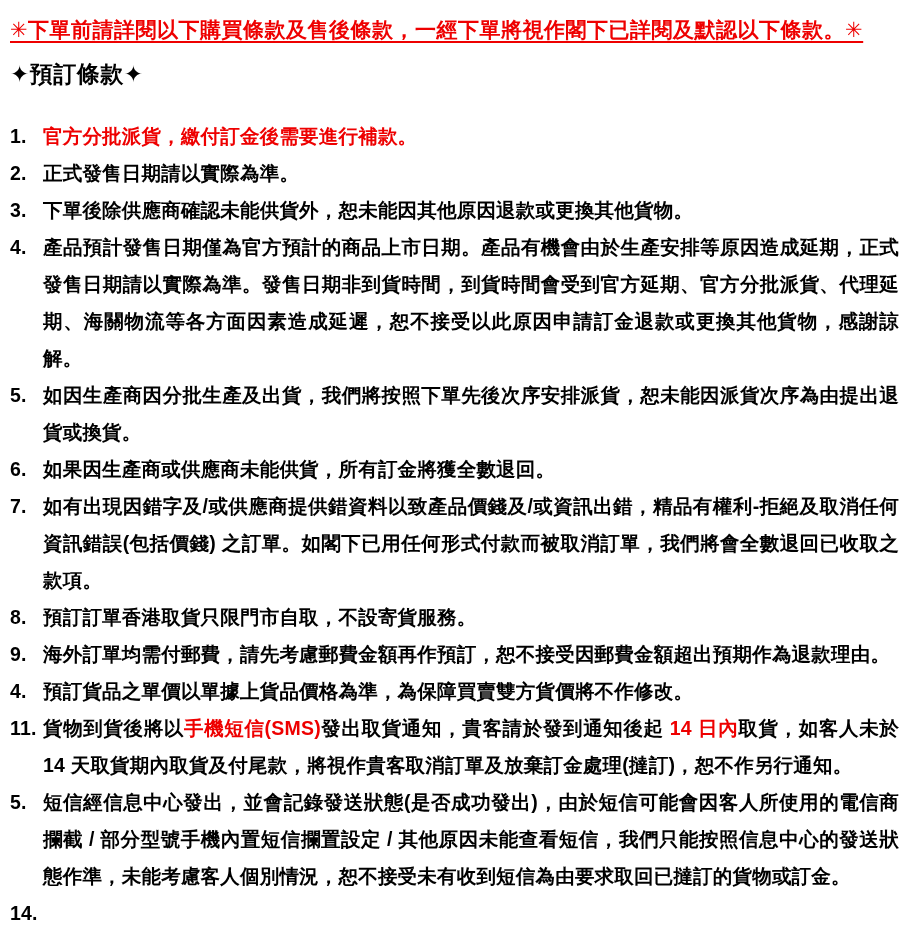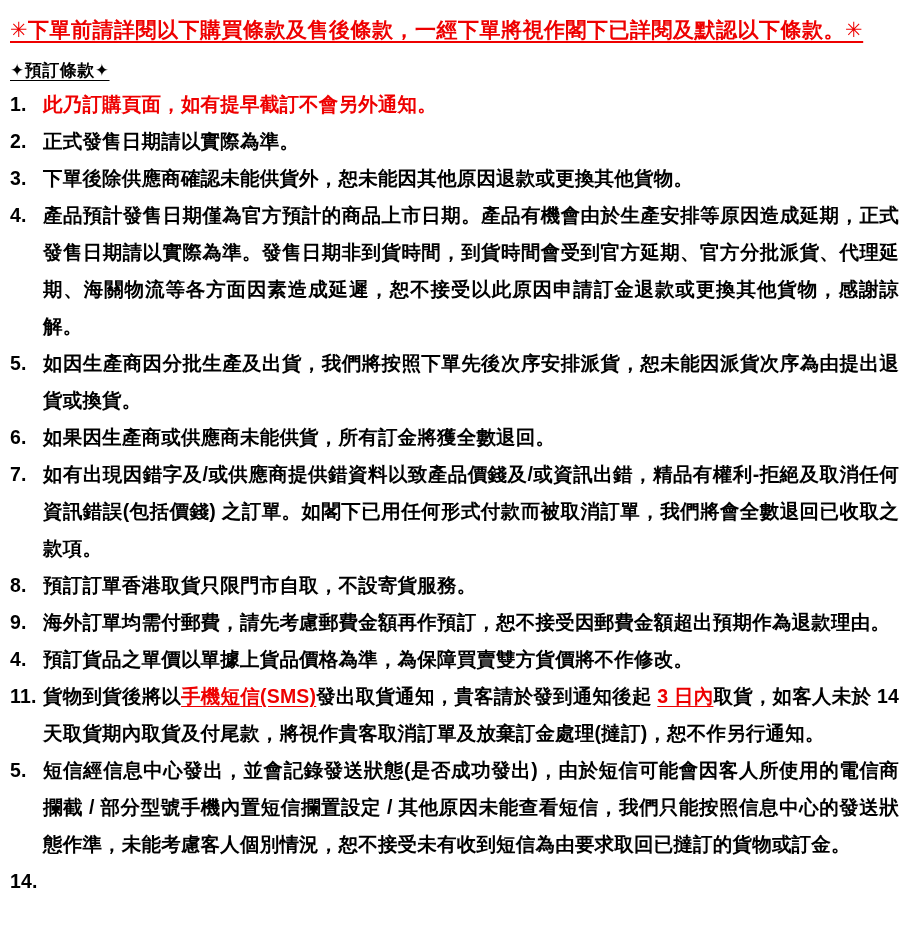--- a/index.html
+++ b/index.html
@@ -22,67 +22,65 @@
   .doc-title{
     color:var(--red);
     font-size:21px;
     line-height:1.35;
     text-decoration:underline;
     text-underline-offset:4px;
     margin:4px 0 16px 0;
     letter-spacing:0.5px;
   }
   .section-heading{
-    font-size:17px;
+    font-size:23px;
     line-height:1.3;
-    text-decoration:underline;
     text-underline-offset:4px;
-    margin:0 0 4px 0;
+    margin:0 0 28px 0;
     letter-spacing:0.5px;
   }
   .terms{display:block;}
   .term{
     position:relative;
     padding-left:33px;
     font-size:19.5px;
     line-height:37px;
     text-align:justify;
     letter-spacing:0.2px;
   }
   .term-num{position:absolute;left:0;top:0;}
   .seg.normal{color:var(--ink);}
   .seg.red{color:var(--red);}
   .seg.red-underline{
     color:var(--red);
-    text-decoration:underline;
     text-underline-offset:3px;
   }
   a.seg.link{
     color:var(--blue);
     text-decoration:underline;
     text-underline-offset:3px;
     cursor:pointer;
   }
 </style>
 </head>
 <body>
 
 <div class="doc">
   <div class="doc-title">✳下單前請詳閱以下購買條款及售後條款，一經下單將視作閣下已詳閱及默認以下條款。✳</div>
 
   <div class="section-heading">✦預訂條款✦</div>
 
   <div class="terms">
-      <div class="term"><span class="term-num">1.</span><span><span class="seg red">此乃訂購頁面，如有提早截訂不會另外通知。</span></span></div>
+      <div class="term"><span class="term-num">1.</span><span><span class="seg red">官方分批派貨，繳付訂金後需要進行補款。</span></span></div>
       <div class="term"><span class="term-num">2.</span><span><span class="seg normal">正式發售日期請以實際為準。</span></span></div>
       <div class="term"><span class="term-num">3.</span><span><span class="seg normal">下單後除供應商確認未能供貨外，恕未能因其他原因退款或更換其他貨物。</span></span></div>
       <div class="term"><span class="term-num">4.</span><span><span class="seg normal">產品預計發售日期僅為官方預計的商品上市日期。產品有機會由於生產安排等原因造成延期，正式發售日期請以實際為準。發售日期非到貨時間，到貨時間會受到官方延期、官方分批派貨、代理延期、海關物流等各方面因素造成延遲，恕不接受以此原因申請訂金退款或更換其他貨物，感謝諒解。</span></span></div>
       <div class="term"><span class="term-num">5.</span><span><span class="seg normal">如因生產商因分批生產及出貨，我們將按照下單先後次序安排派貨，恕未能因派貨次序為由提出退貨或換貨。</span></span></div>
       <div class="term"><span class="term-num">6.</span><span><span class="seg normal">如果因生產商或供應商未能供貨，所有訂金將獲全數退回。</span></span></div>
       <div class="term"><span class="term-num">7.</span><span><span class="seg normal">如有出現因錯字及/或供應商提供錯資料以致產品價錢及/或資訊出錯，精品有權利-拒絕及取消任何資訊錯誤(包括價錢) 之訂單。如閣下已用任何形式付款而被取消訂單，我們將會全數退回已收取之款項。</span></span></div>
       <div class="term"><span class="term-num">8.</span><span><span class="seg normal">預訂訂單香港取貨只限門市自取，不設寄貨服務。</span></span></div>
       <div class="term"><span class="term-num">9.</span><span><span class="seg normal">海外訂單均需付郵費，請先考慮郵費金額再作預訂，恕不接受因郵費金額超出預期作為退款理由。</span></span></div>
       <div class="term"><span class="term-num">4.</span><span><span class="seg normal">預訂貨品之單價以單據上貨品價格為準，為保障買賣雙方貨價將不作修改。</span></span></div>
-      <div class="term"><span class="term-num">11.</span><span><span class="seg normal">貨物到貨後將以</span><span class="seg red-underline">手機短信(SMS)</span><span class="seg normal">發出取貨通知，貴客請於發到通知後起 </span><span class="seg red-underline">3 日內</span><span class="seg normal">取貨，如客人未於 14 天取貨期內取貨及付尾款，將視作貴客取消訂單及放棄訂金處理(撻訂)，恕不作另行通知。</span></span></div>
+      <div class="term"><span class="term-num">11.</span><span><span class="seg normal">貨物到貨後將以</span><span class="seg red-underline">手機短信(SMS)</span><span class="seg normal">發出取貨通知，貴客請於發到通知後起 </span><span class="seg red-underline">14 日內</span><span class="seg normal">取貨，如客人未於 14 天取貨期內取貨及付尾款，將視作貴客取消訂單及放棄訂金處理(撻訂)，恕不作另行通知。</span></span></div>
       <div class="term"><span class="term-num">5.</span><span><span class="seg normal">短信經信息中心發出，並會記錄發送狀態(是否成功發出)，由於短信可能會因客人所使用的電信商攔截 / 部分型號手機內置短信攔置設定 / 其他原因未能查看短信，我們只能按照信息中心的發送狀態作準，未能考慮客人個別情況，恕不接受未有收到短信為由要求取回已撻訂的貨物或訂金。</span></span></div>
       <div class="term"><span class="term-num">14.</span></div>
     </div>
 </div>
 
 </body></html>

